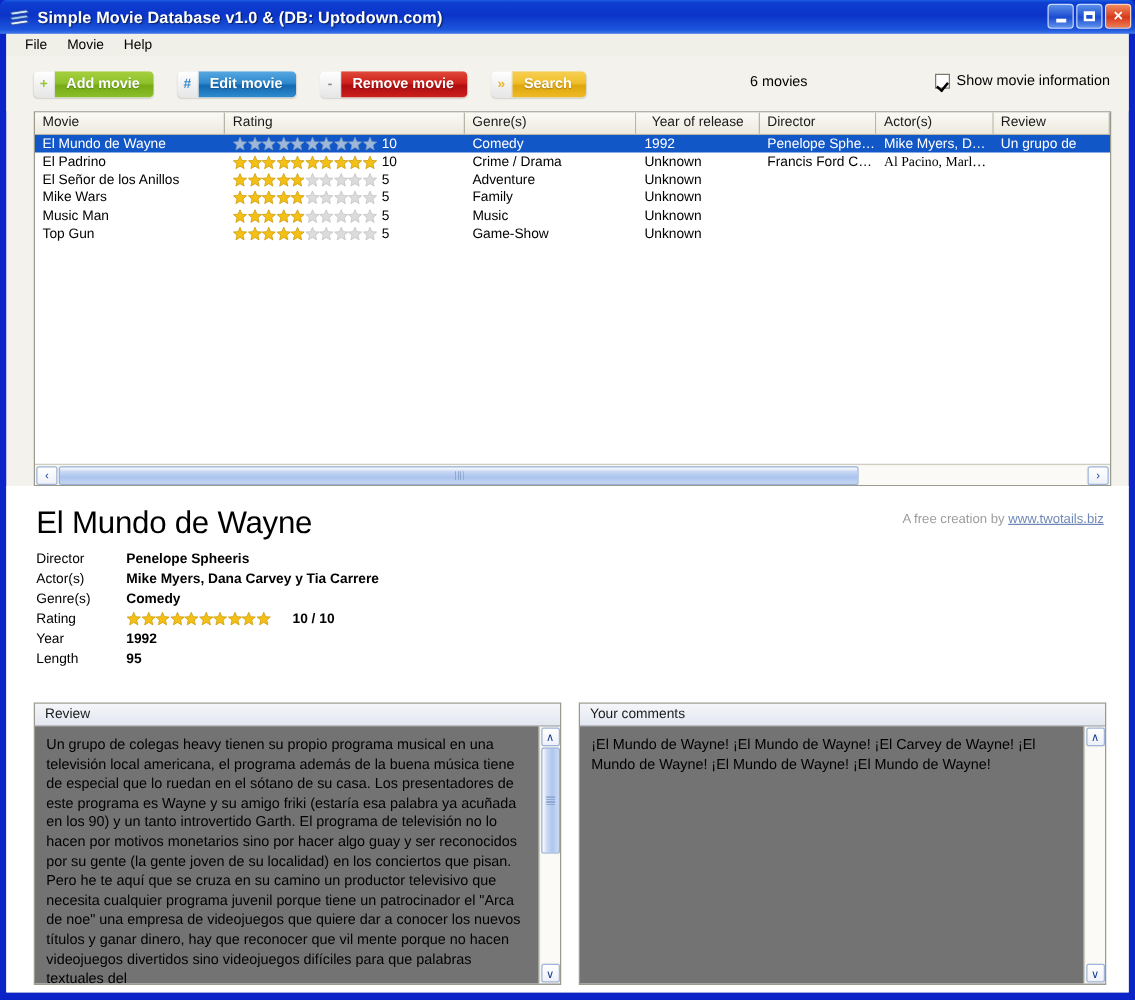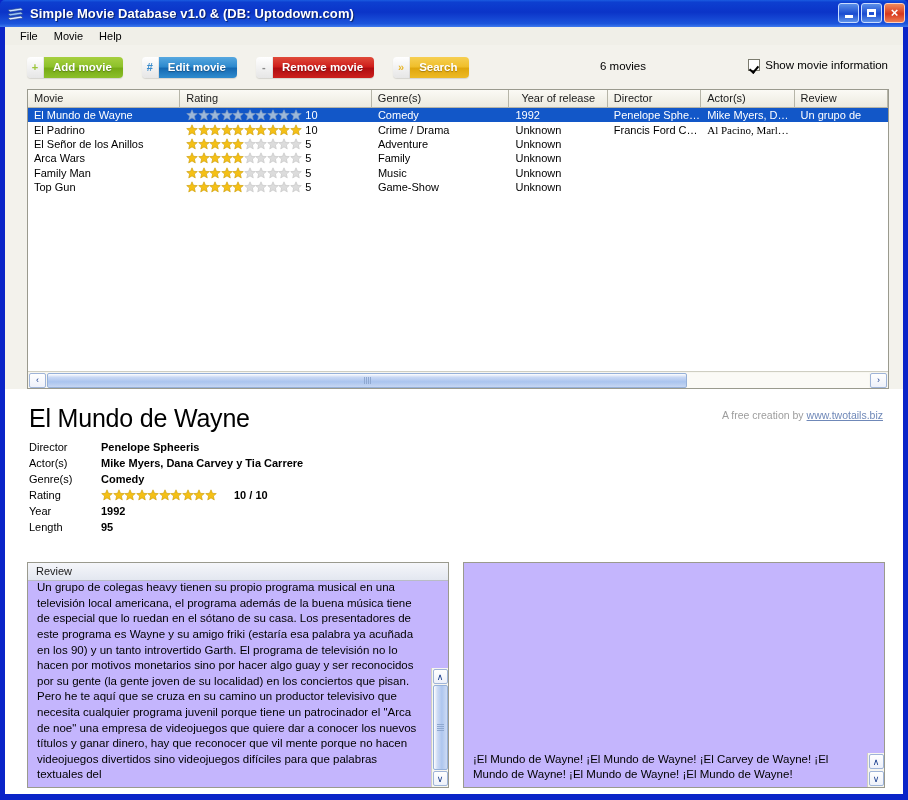--- a/index.html
+++ b/index.html
@@ -216,21 +216,21 @@
     overflow: hidden;
   }
   .box-head {
     height: 18px; flex:0 0 auto;
     background: linear-gradient(180deg,#f5f6fa,#e3e7f0);
     border-bottom: 1px solid #b9bcc6;
     font-size: 11px; color:#1a1a1a;
     padding: 2px 0 0 8px;
   }
   .box-body {
-    flex:1 1 auto; display:flex; overflow:hidden; background:#c4b5fd;align-items:flex-end;
+    flex:1 1 auto; display:flex; overflow:hidden; background:#737373;
   }
   .box-text {
     flex:1 1 auto; font-size: 11.5px; color:#000;
     padding: 8px 6px 4px 9px; line-height: 15.6px;
     overflow: hidden;
   }
   .vscroll {
     width: 17px; flex:0 0 auto; background:#f7f6f0;
     border-left: 1px solid #cfcec2;
     display:flex; flex-direction:column; align-items:center;
@@ -445,21 +445,21 @@
               </span>
               <span>5</span>
             </div>
             <div class="gcell" style="width: 140px;">Adventure</div>
             <div class="gcell" style="width: 100px;">Unknown</div>
             <div class="gcell" style="width: 95px;"></div>
             <div class="gcell" style="width: 95px;"></div>
             <div class="gcell" style="width: 95px;"></div>
           </div>
           <div class="grow">
-            <div class="gcell" style="width: 155px;">Arca Wars</div>
+            <div class="gcell" style="width: 155px;">Mike Wars</div>
             <div class="gcell" style="width: 195px;">
               <span class="stars">
                 <svg class="star" viewBox="0 0 12 12">
                   <path d="M6 0.8 L7.5 4.3 L11.3 4.6 L8.4 7.1 L9.3 10.9 L6 8.9 L2.7 10.9 L3.6 7.1 L0.7 4.6 L4.5 4.3 Z" fill="#f5c015" stroke="#c99a06" stroke-width="0.6"></path>
                 </svg>
                 <svg class="star" viewBox="0 0 12 12">
                   <path d="M6 0.8 L7.5 4.3 L11.3 4.6 L8.4 7.1 L9.3 10.9 L6 8.9 L2.7 10.9 L3.6 7.1 L0.7 4.6 L4.5 4.3 Z" fill="#f5c015" stroke="#c99a06" stroke-width="0.6"></path>
                 </svg>
                 <svg class="star" viewBox="0 0 12 12">
                   <path d="M6 0.8 L7.5 4.3 L11.3 4.6 L8.4 7.1 L9.3 10.9 L6 8.9 L2.7 10.9 L3.6 7.1 L0.7 4.6 L4.5 4.3 Z" fill="#f5c015" stroke="#c99a06" stroke-width="0.6"></path>
@@ -488,21 +488,21 @@
               </span>
               <span>5</span>
             </div>
             <div class="gcell" style="width: 140px;">Family</div>
             <div class="gcell" style="width: 100px;">Unknown</div>
             <div class="gcell" style="width: 95px;"></div>
             <div class="gcell" style="width: 95px;"></div>
             <div class="gcell" style="width: 95px;"></div>
           </div>
           <div class="grow">
-            <div class="gcell" style="width: 155px;">Family Man</div>
+            <div class="gcell" style="width: 155px;">Music Man</div>
             <div class="gcell" style="width: 195px;">
               <span class="stars">
                 <svg class="star" viewBox="0 0 12 12">
                   <path d="M6 0.8 L7.5 4.3 L11.3 4.6 L8.4 7.1 L9.3 10.9 L6 8.9 L2.7 10.9 L3.6 7.1 L0.7 4.6 L4.5 4.3 Z" fill="#f5c015" stroke="#c99a06" stroke-width="0.6"></path>
                 </svg>
                 <svg class="star" viewBox="0 0 12 12">
                   <path d="M6 0.8 L7.5 4.3 L11.3 4.6 L8.4 7.1 L9.3 10.9 L6 8.9 L2.7 10.9 L3.6 7.1 L0.7 4.6 L4.5 4.3 Z" fill="#f5c015" stroke="#c99a06" stroke-width="0.6"></path>
                 </svg>
                 <svg class="star" viewBox="0 0 12 12">
                   <path d="M6 0.8 L7.5 4.3 L11.3 4.6 L8.4 7.1 L9.3 10.9 L6 8.9 L2.7 10.9 L3.6 7.1 L0.7 4.6 L4.5 4.3 Z" fill="#f5c015" stroke="#c99a06" stroke-width="0.6"></path>
@@ -670,20 +670,21 @@
               <div class="vthumb" style="height:85px">
                   <div class="grip"></div>
                 </div>
               <div class="vtrack"></div>
               <div class="vbtn">∨</div>
             </div>
           </div>
         </div>
 
         <div class="box">
+          <div class="box-head">Your comments</div>
           <div class="box-body">
             <div class="box-text">¡El Mundo de Wayne! ¡El Mundo de Wayne! ¡El Carvey de Wayne! ¡El Mundo de Wayne! ¡El Mundo de Wayne! ¡El Mundo de Wayne!</div>
             <div class="vscroll">
               <div class="vbtn">∧</div>
               <div class="vtrack"></div>
               <div class="vbtn">∨</div>
             </div>
           </div>
         </div>
       </div>

